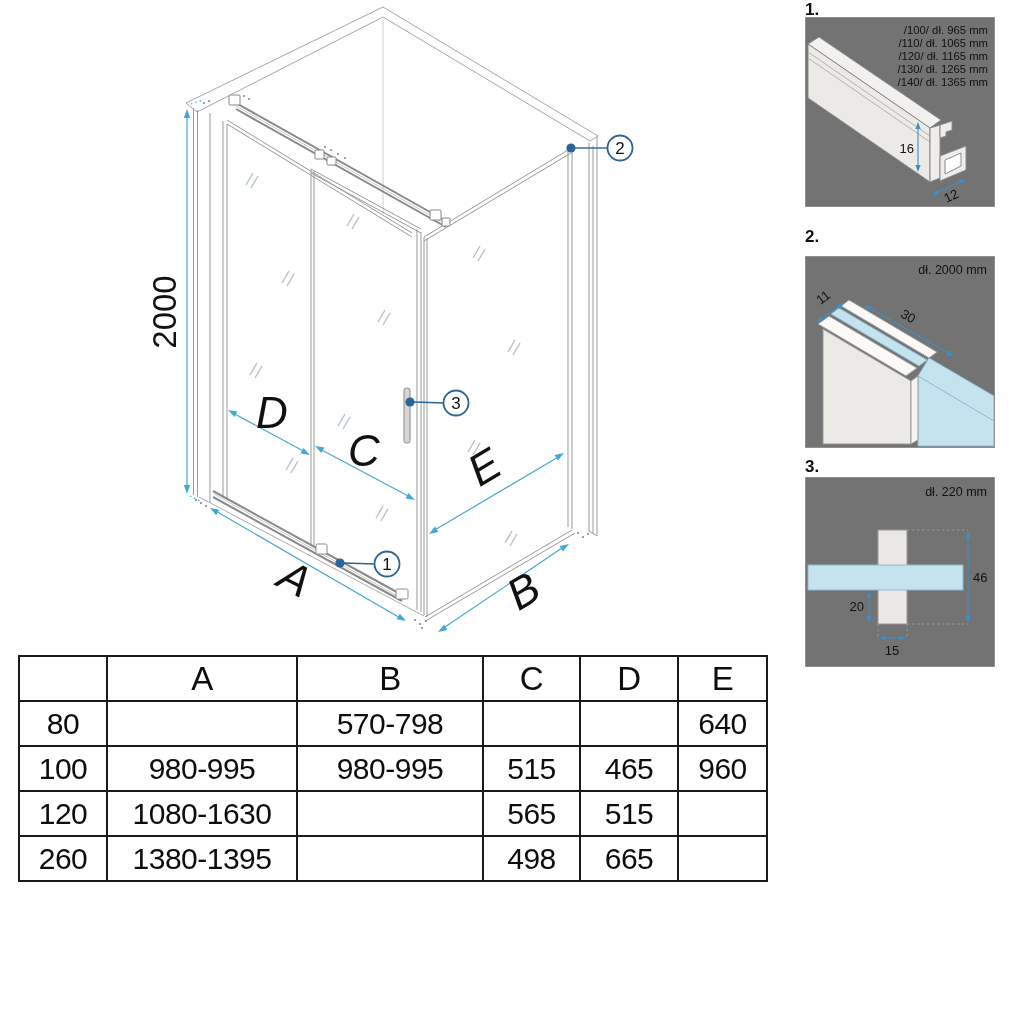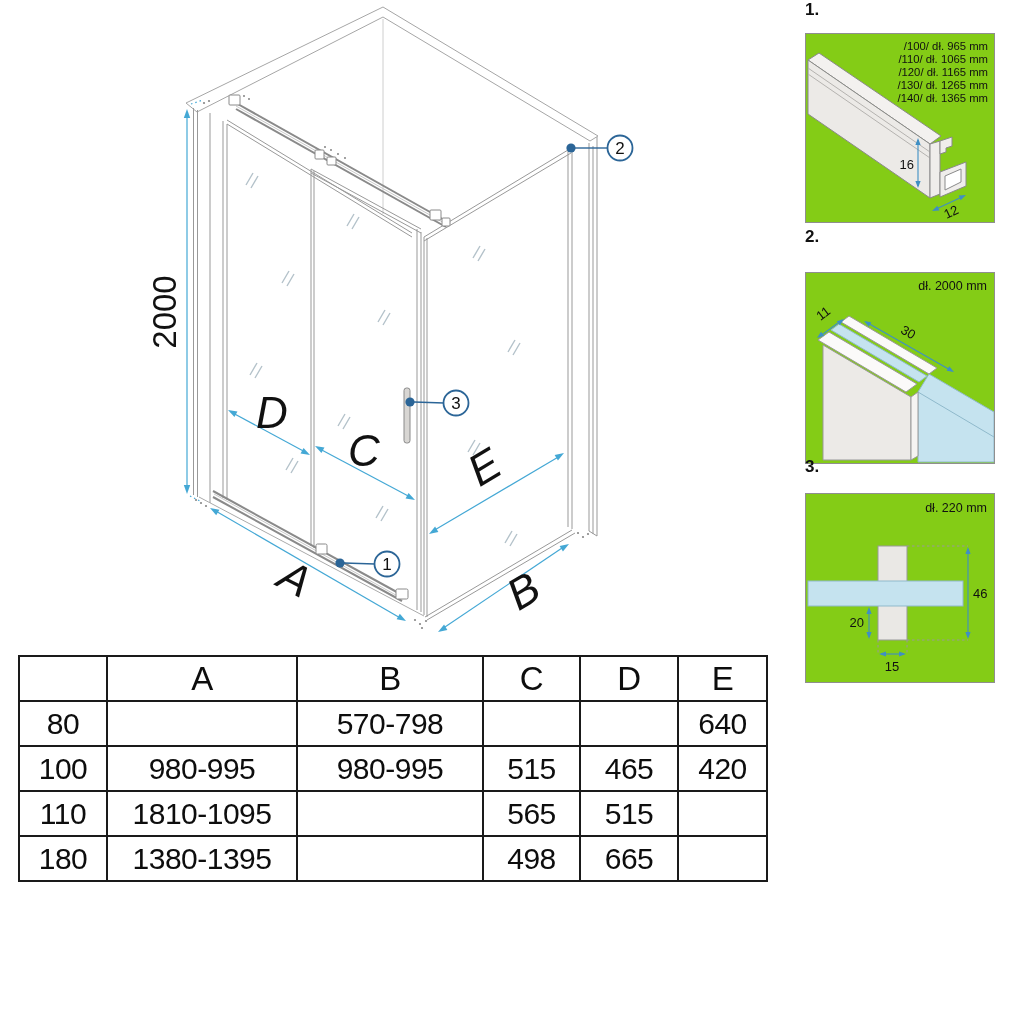--- a/index.html
+++ b/index.html
@@ -2,21 +2,21 @@
 <html><head>
 <meta charset="utf-8">
 <style>
   html,body{margin:0;padding:0;}
   body{
     width:1009px;height:1020px;position:relative;background:#fff;
     font-family:"Liberation Sans", sans-serif;color:#111;overflow:hidden;
   }
   .abs{position:absolute;}
   .detail-label{font-size:17px;font-weight:bold;color:#111;}
-  .detail-box{border:1px solid #8f8f8f;background:#84cc16;margin-top:16px;}
+  .detail-box{border:1px solid #8f8f8f;background:#737373;}
   .detail-box svg{display:block;}
   table.dims{
     border-collapse:collapse;table-layout:fixed;
     font-size:30px;letter-spacing:-0.5px;color:#0d0d0d;
   }
   table.dims th, table.dims td{
     border:2px solid #1a1a1a;text-align:center;vertical-align:middle;
     height:43px;padding:0;font-weight:normal;overflow:hidden;white-space:nowrap;
   }
   table.dims th{font-size:33px;}
@@ -325,32 +325,32 @@
       <td></td>
       <td></td>
       <td>640</td>
     </tr>
     <tr>
       <td>100</td>
       <td>980-995</td>
       <td>980-995</td>
       <td>515</td>
       <td>465</td>
-      <td>420</td>
-    </tr>
-    <tr>
-      <td>110</td>
-      <td>1810-1095</td>
+      <td>960</td>
+    </tr>
+    <tr>
+      <td>120</td>
+      <td>1080-1630</td>
       <td></td>
       <td>565</td>
       <td>515</td>
       <td></td>
     </tr>
     <tr>
-      <td>180</td>
+      <td>260</td>
       <td>1380-1395</td>
       <td></td>
       <td>498</td>
       <td>665</td>
       <td></td>
     </tr>
   </tbody>
 </table>
 
 </body></html>

